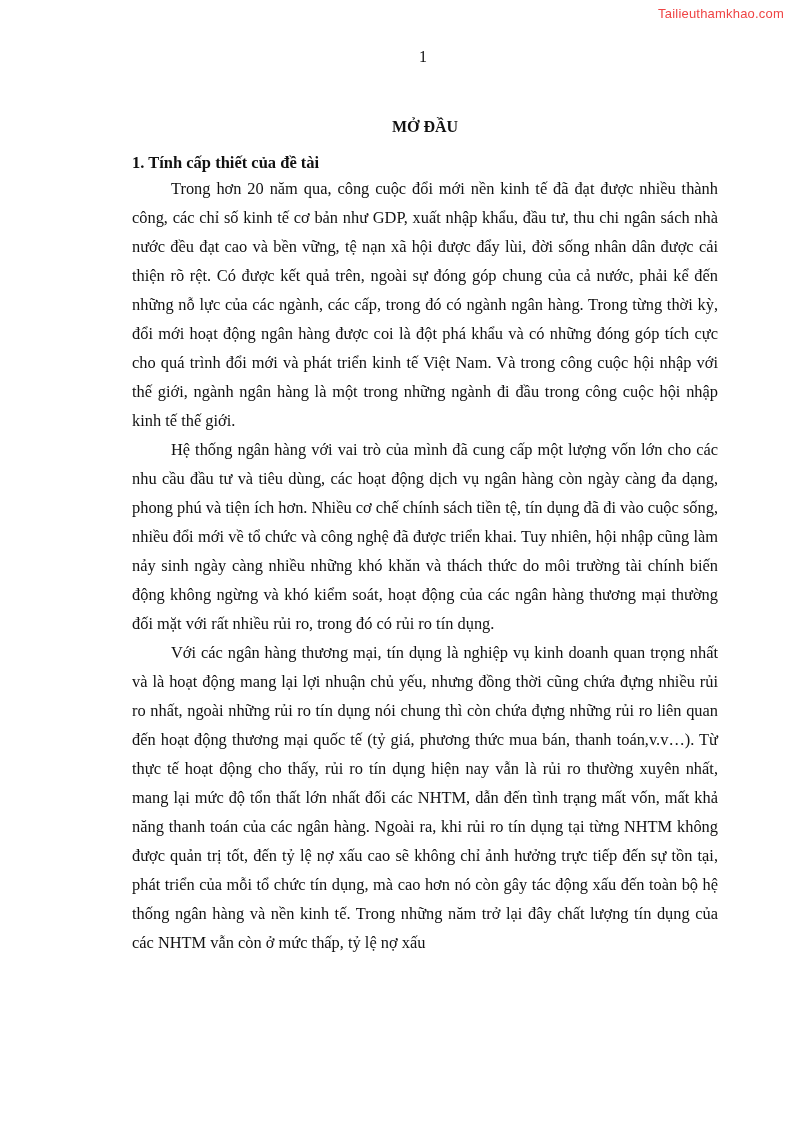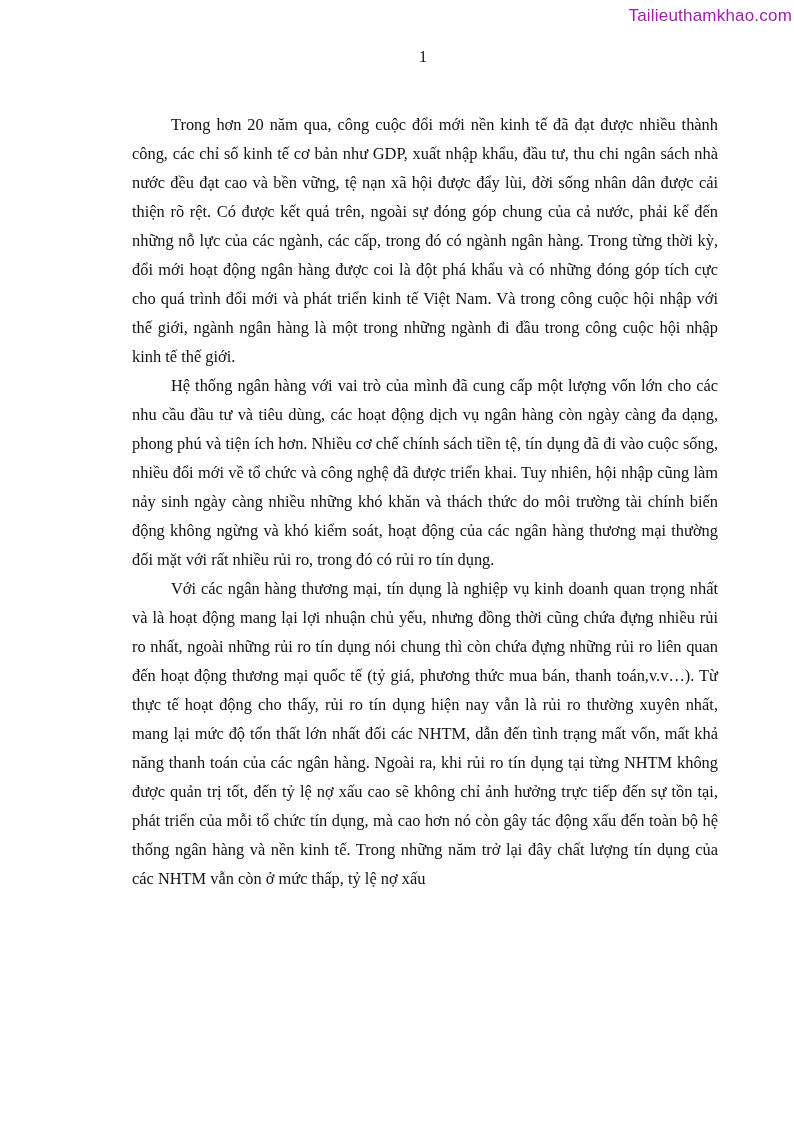--- a/index.html
+++ b/index.html
@@ -11,24 +11,24 @@
       width: 794px;
       height: 1123px;
       position: relative;
       overflow: hidden;
       font-family: "Liberation Serif", "DejaVu Serif", serif;
       color: #111111;
     }
     .watermark {
       position: absolute;
       top: 6px;
-      right: 2px;
+      right: 10px;
       font-family: "Liberation Sans", "DejaVu Sans", sans-serif;
-      font-size: 17px;
-      color: #a21caf;
+      font-size: 13px;
+      color: #ef4444;
       letter-spacing: 0.2px;
     }
     .page-number {
       position: absolute;
       top: 48px;
       left: 0;
       width: 100%;
       text-align: center;
       font-size: 16px;
       padding-left: 52px;
@@ -69,16 +69,18 @@
     }
   </style>
 </head>
 <body>
 
 <div class="watermark">Tailieuthamkhao.com</div>
 
 <div class="page-number">1</div>
 
 <div class="content">
+  <h1 class="chapter-title">MỞ ĐẦU</h1>
+  <h2 class="section-heading">1. Tính cấp thiết của đề tài</h2>
   <p class="para first">Trong hơn 20 năm qua, công cuộc đổi mới nền kinh tế đã đạt được nhiều thành công, các chỉ số kinh tế cơ bản như GDP, xuất nhập khẩu, đầu tư, thu chi ngân sách nhà nước đều đạt cao và bền vững, tệ nạn xã hội được đẩy lùi, đời sống nhân dân được cải thiện rõ rệt. Có được kết quả trên, ngoài sự đóng góp chung của cả nước, phải kể đến những nỗ lực của các ngành, các cấp, trong đó có ngành ngân hàng. Trong từng thời kỳ, đổi mới hoạt động ngân hàng được coi là đột phá khẩu và có những đóng góp tích cực cho quá trình đổi mới và phát triển kinh tế Việt Nam. Và trong công cuộc hội nhập với thế giới, ngành ngân hàng là một trong những ngành đi đầu trong công cuộc hội nhập kinh tế thế giới.</p>
   <p class="para">Hệ thống ngân hàng với vai trò của mình đã cung cấp một lượng vốn lớn cho các nhu cầu đầu tư và tiêu dùng, các hoạt động dịch vụ ngân hàng còn ngày càng đa dạng, phong phú và tiện ích hơn. Nhiều cơ chế chính sách tiền tệ, tín dụng đã đi vào cuộc sống, nhiều đổi mới về tổ chức và công nghệ đã được triển khai. Tuy nhiên, hội nhập cũng làm nảy sinh ngày càng nhiều những khó khăn và thách thức do môi trường tài chính biến động không ngừng và khó kiểm soát, hoạt động của các ngân hàng thương mại thường đối mặt với rất nhiều rủi ro, trong đó có rủi ro tín dụng.</p>
   <p class="para">Với các ngân hàng thương mại, tín dụng là nghiệp vụ kinh doanh quan trọng nhất và là hoạt động mang lại lợi nhuận chủ yếu, nhưng đồng thời cũng chứa đựng nhiều rủi ro nhất, ngoài những rủi ro tín dụng nói chung thì còn chứa đựng những rủi ro liên quan đến hoạt động thương mại quốc tế (tỷ giá, phương thức mua bán, thanh toán,v.v…). Từ thực tế hoạt động cho thấy, rủi ro tín dụng hiện nay vẫn là rủi ro thường xuyên nhất, mang lại mức độ tổn thất lớn nhất đối các NHTM, dẫn đến tình trạng mất vốn, mất khả năng thanh toán của các ngân hàng. Ngoài ra, khi rủi ro tín dụng tại từng NHTM không được quản trị tốt, đến tỷ lệ nợ xấu cao sẽ không chỉ ảnh hưởng trực tiếp đến sự tồn tại, phát triển của mỗi tổ chức tín dụng, mà cao hơn nó còn gây tác động xấu đến toàn bộ hệ thống ngân hàng và nền kinh tế. Trong những năm trở lại đây chất lượng tín dụng của các NHTM vẫn còn ở mức thấp, tỷ lệ nợ xấu</p>
 </div>
 
 </body></html>

